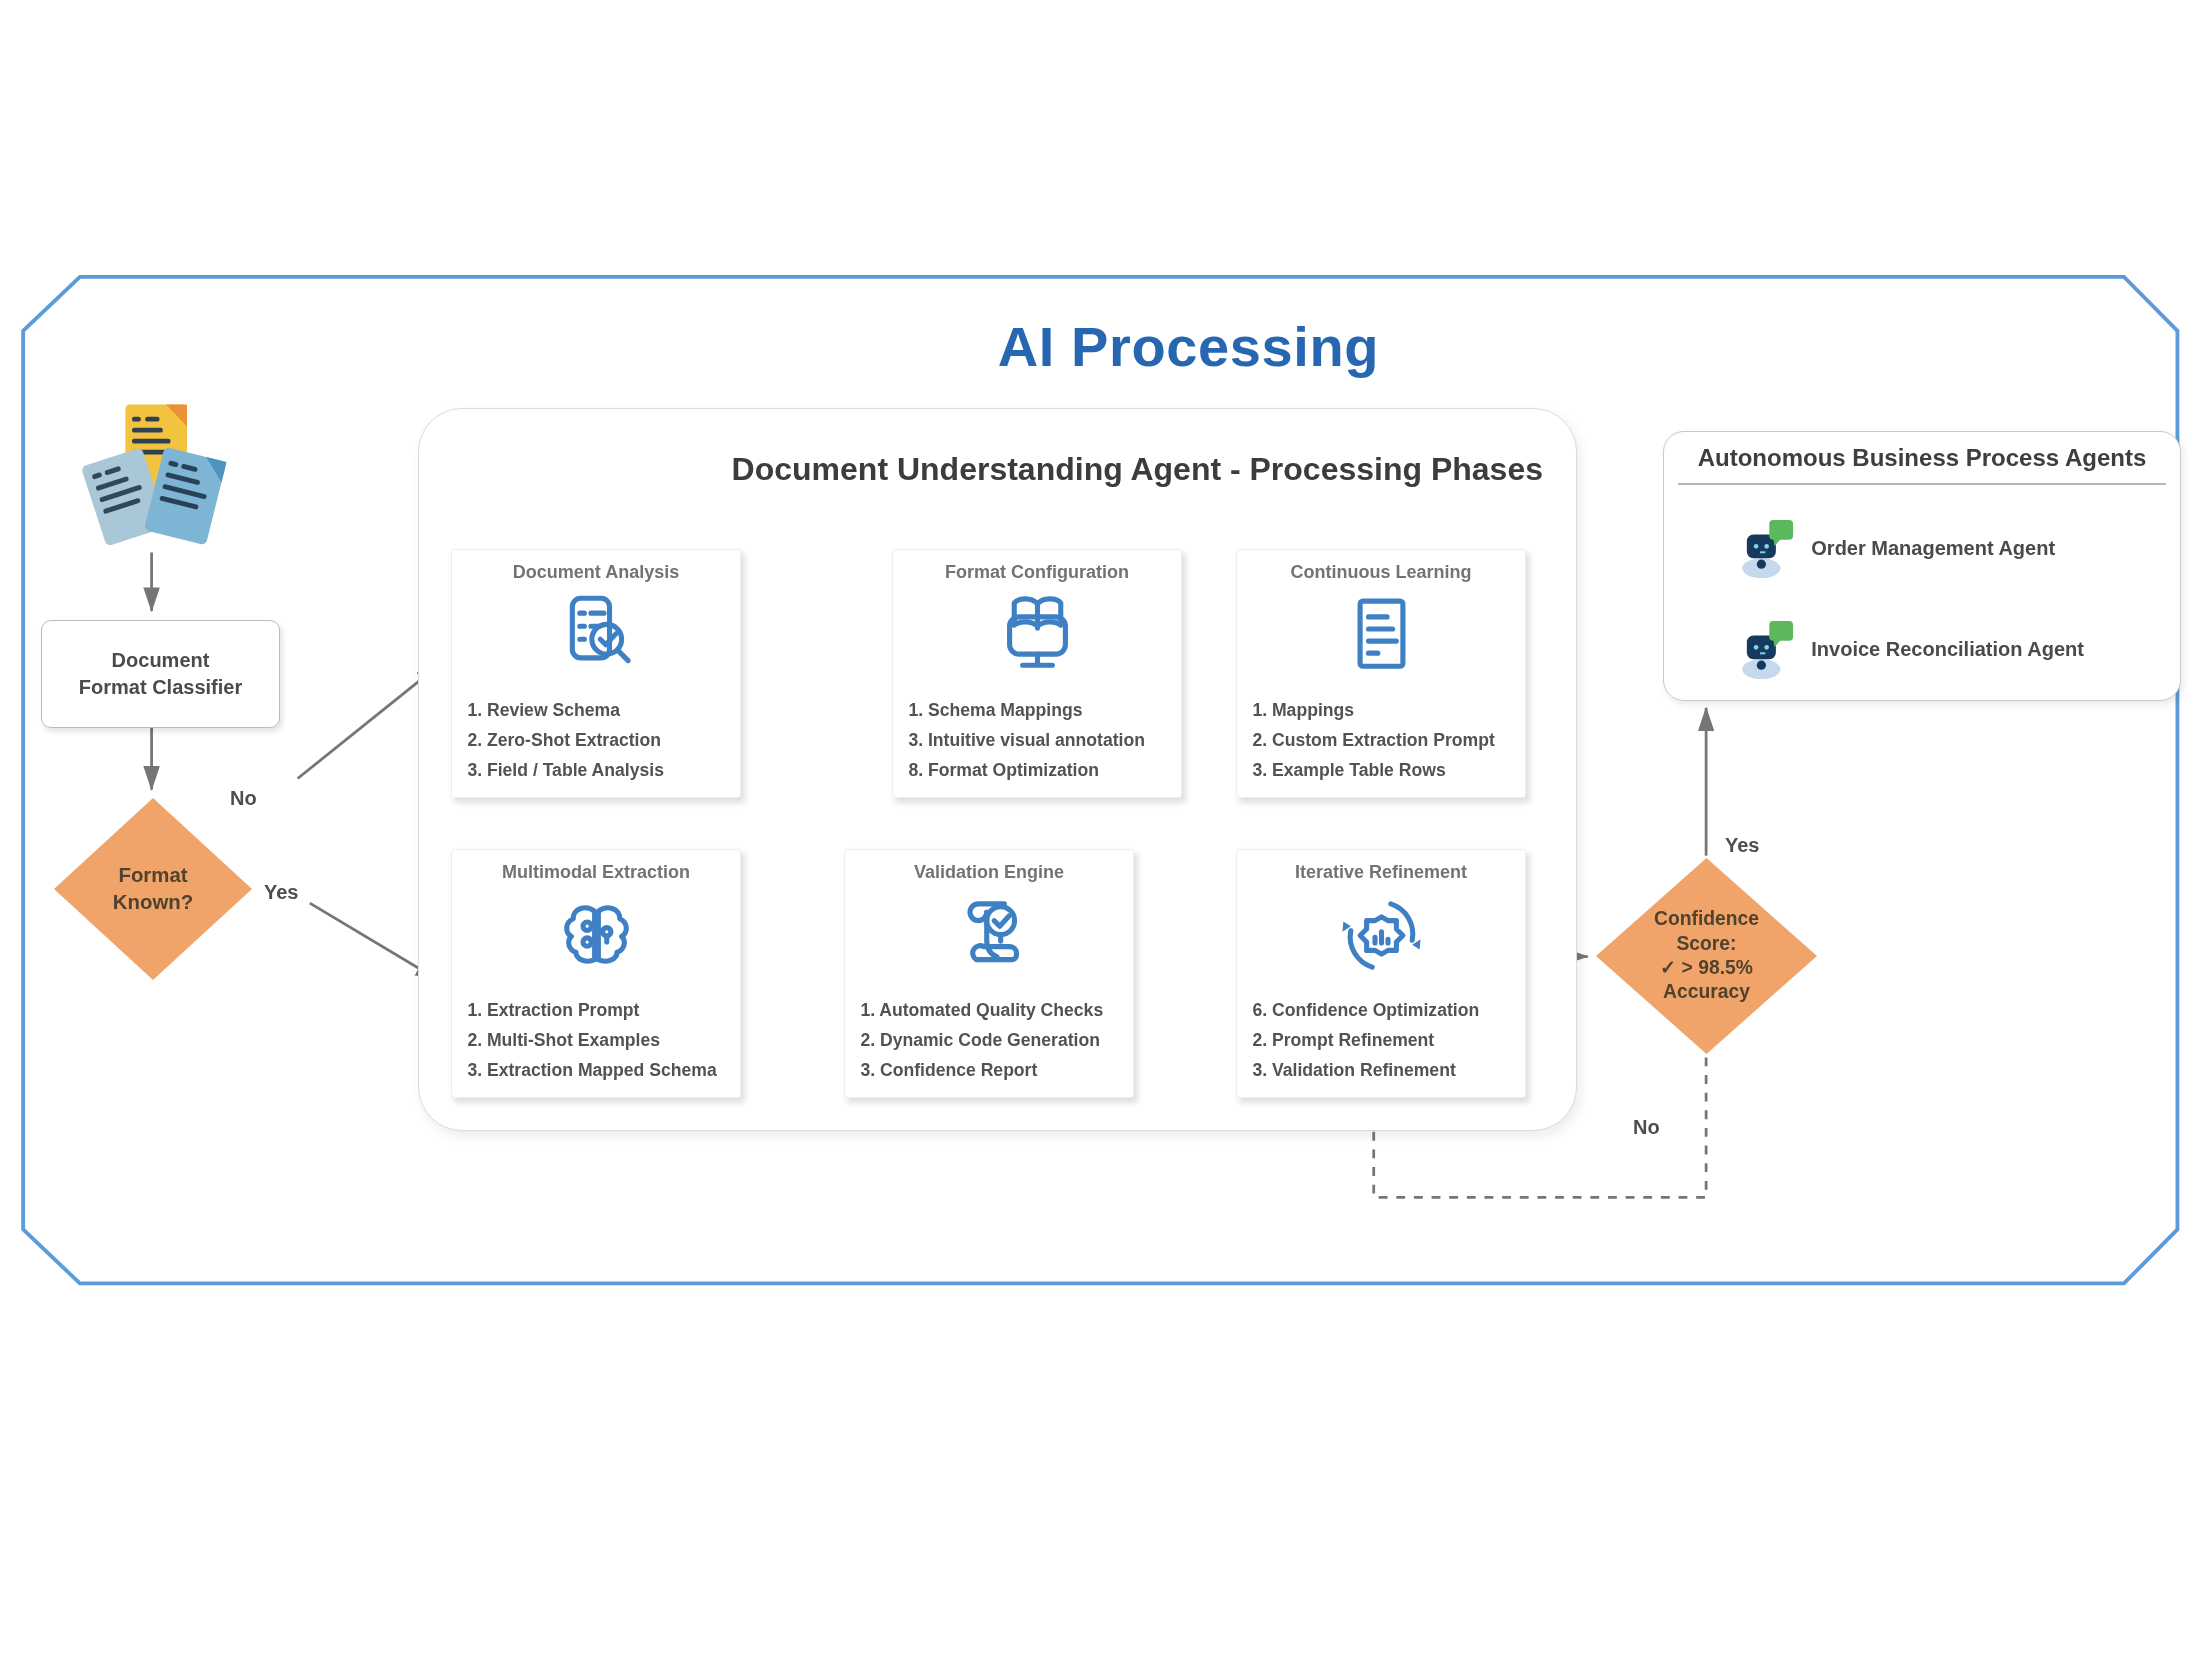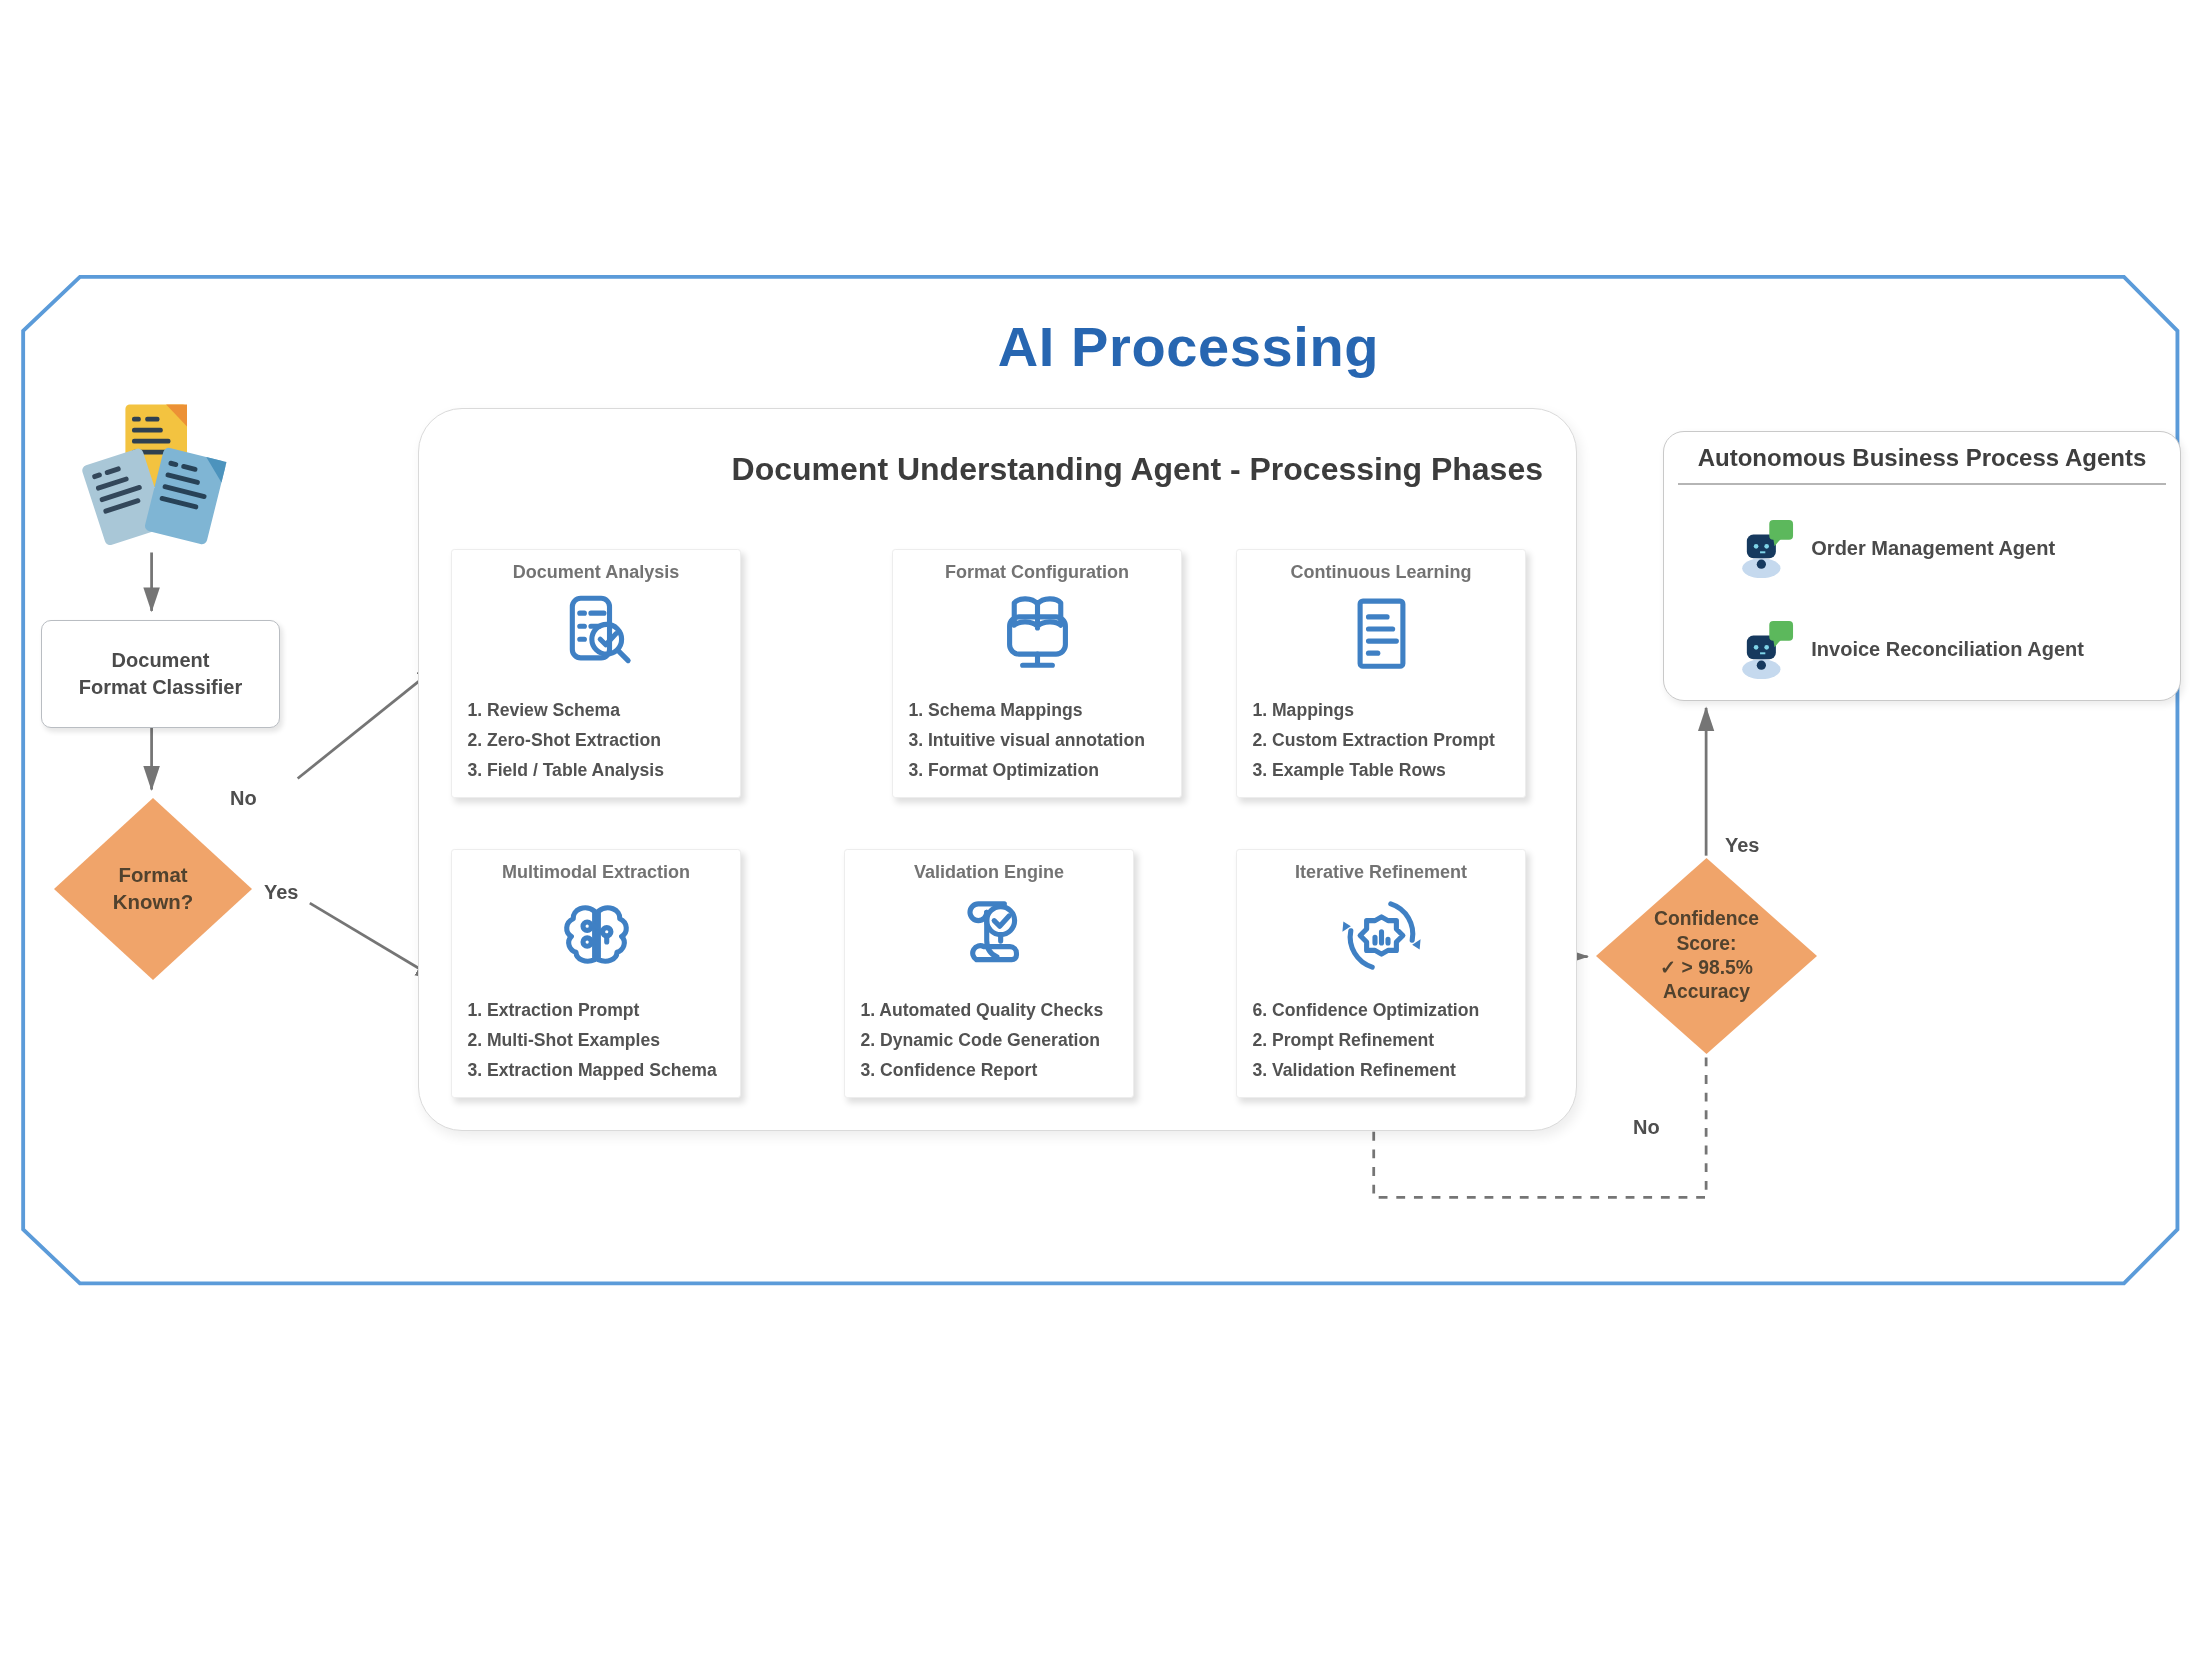--- a/index.html
+++ b/index.html
@@ -166,21 +166,21 @@
     <div class="icon-wrap">
       <svg class="glyph" viewBox="0 0 100 100">
         <rect x="20" y="30" width="60" height="40" rx="10"></rect>
         <path d="M50,70 V80 M34,82 H66"></path>
         <path d="M50,16 c-6,-7 -20,-7 -25,-1 v24 c5,-5 19,-5 25,1 c6,-6 20,-6 25,-1 v-24 c-5,-6 -19,-6 -25,1 v26"></path>
       </svg>
     </div>
     <ul>
       <li>1. Schema Mappings</li>
       <li>3. Intuitive visual annotation</li>
-      <li>3. Format Optimization</li>
+      <li>8. Format Optimization</li>
     </ul>
   </div>
 
   <div class="phase p3">
     <h3>Continuous Learning</h3>
     <div class="icon-wrap">
       <svg class="glyph" viewBox="0 0 100 100">
         <rect x="27" y="13" width="46" height="70" rx="3"></rect>
         <g stroke-width="6.5">
           <path d="M36,30 h20"></path>

